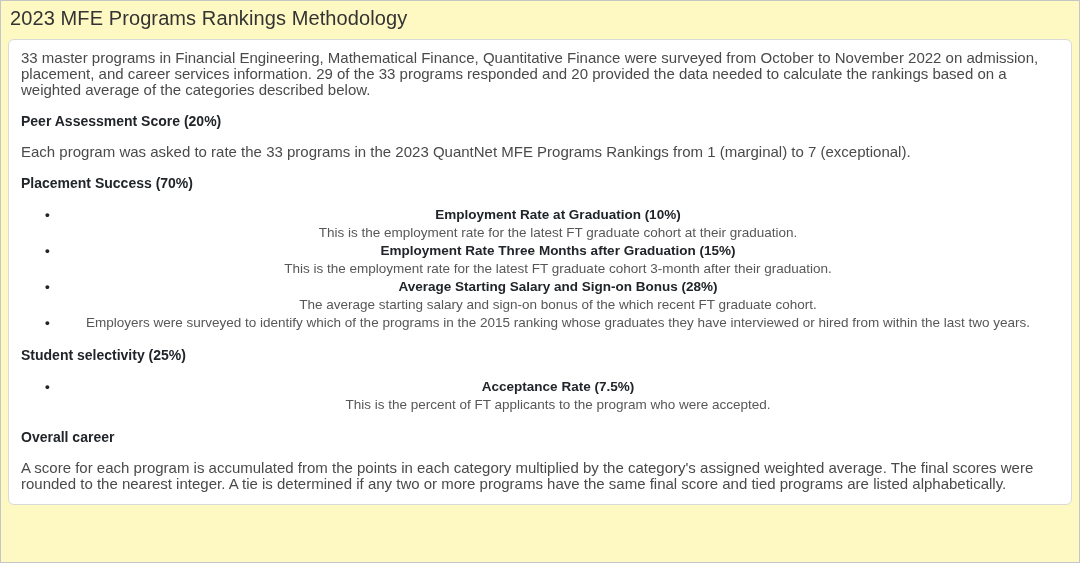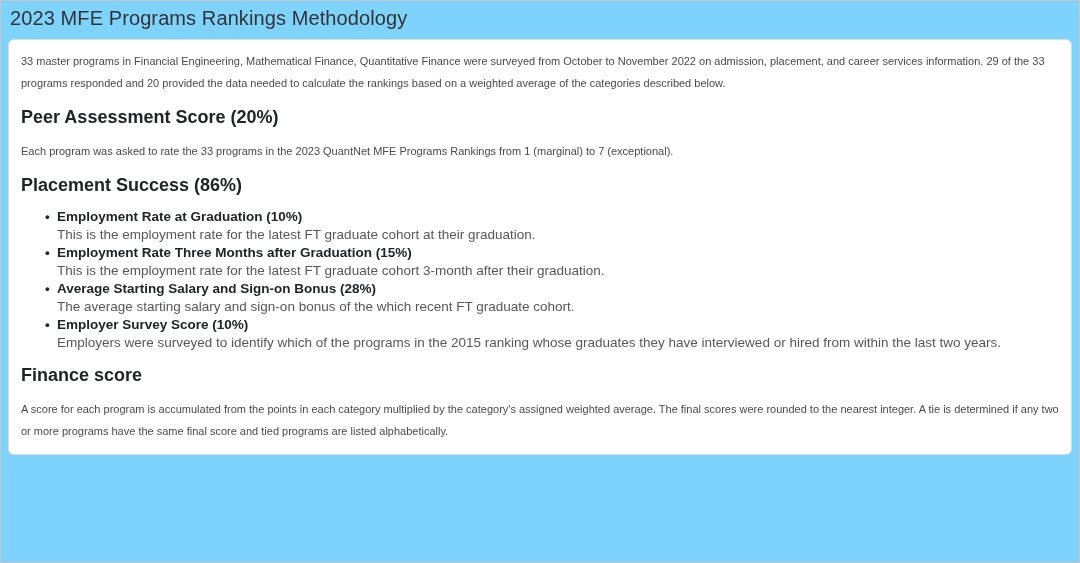--- a/index.html
+++ b/index.html
@@ -4,21 +4,21 @@
 <style>
   html, body { margin: 0; padding: 0; }
   body {
     font-family: "Liberation Sans", "DejaVu Sans", sans-serif;
     background: #ffffff;
   }
   .screen {
     position: relative;
     width: 1080px;
     height: 563px;
-    background: #7dd3fc;
+    background: #fef9c3;
     box-shadow: inset 0 0 0 1px #c6c6c6;
     overflow: hidden;
     box-sizing: border-box;
   }
   .page-title {
     margin: 0;
     padding: 7px 10px 9px 10px;
     font-size: 20px;
     font-weight: 400;
     color: #333333;
@@ -28,34 +28,35 @@
     margin: 0 8px;
     background: #ffffff;
     border: 1px solid #d9d9d9;
     border-radius: 6px;
     padding: 10px 12px 11px 12px;
     box-sizing: border-box;
   }
   .card p { margin: 0 0 14px 0; }
   .card p:last-child { margin-bottom: 1px; }
   .body-text {
-    font-size: 11px;
-    line-height: 22px;
+    font-size: 15px;
+    line-height: 16px;
     color: #4a4a4a;
   }
   .section-heading {
-    font-size: 18px;
+    font-size: 14px;
     line-height: 18px;
     font-weight: 700;
     color: #212529;
   }
   .criteria-list {
     margin: 0 0 14px 0;
     padding: 0 0 0 36px;
     list-style: none;
+    text-align: center;
   }
   .criteria-list li {
     position: relative;
     font-size: 13.5px;
     line-height: 18px;
   }
   .criteria-list li::before {
     content: "\2022";
     position: absolute;
     left: -12px;
@@ -81,44 +82,48 @@
   <h1 class="page-title">2023 MFE Programs Rankings Methodology</h1>
 
   <div class="card">
 
     <p class="body-text">33 master programs in Financial Engineering, Mathematical Finance, Quantitative Finance were surveyed from October to November 2022 on admission, placement, and career services information. 29 of the 33 programs responded and 20 provided the data needed to calculate the rankings based on a weighted average of the categories described below.</p>
 
     <p class="section-heading">Peer Assessment Score (20%)</p>
 
     <p class="body-text">Each program was asked to rate the 33 programs in the 2023 QuantNet MFE Programs Rankings from 1 (marginal) to 7 (exceptional).</p>
 
-    <p class="section-heading">Placement Success (86%)</p>
+    <p class="section-heading">Placement Success (70%)</p>
 
     <ul class="criteria-list">
       <li>
         <span class="item-label">Employment Rate at Graduation (10%)</span>
         <span class="item-desc">This is the employment rate for the latest FT graduate cohort at their graduation.</span>
       </li>
       <li>
         <span class="item-label">Employment Rate Three Months after Graduation (15%)</span>
         <span class="item-desc">This is the employment rate for the latest FT graduate cohort 3-month after their graduation.</span>
       </li>
       <li>
         <span class="item-label">Average Starting Salary and Sign-on Bonus (28%)</span>
         <span class="item-desc">The average starting salary and sign-on bonus of the which recent FT graduate cohort.</span>
       </li>
       <li>
-        <span class="item-label">Employer Survey Score (10%)</span>
         <span class="item-desc">Employers were surveyed to identify which of the programs in the 2015 ranking whose graduates they have interviewed or hired from within the last two years.</span>
       </li>
     </ul>
 
+    <p class="section-heading">Student selectivity (25%)</p>
 
     <ul class="criteria-list">
+      <li>
+        <span class="item-label">Acceptance Rate (7.5%)</span>
+        <span class="item-desc">This is the percent of FT applicants to the program who were accepted.</span>
+      </li>
     </ul>
 
-    <p class="section-heading">Finance score</p>
+    <p class="section-heading">Overall career</p>
 
     <p class="body-text">A score for each program is accumulated from the points in each category multiplied by the category's assigned weighted average. The final scores were rounded to the nearest integer. A tie is determined if any two or more programs have the same final score and tied programs are listed alphabetically.</p>
 
   </div>
 
 </div>
 
 </body></html>

